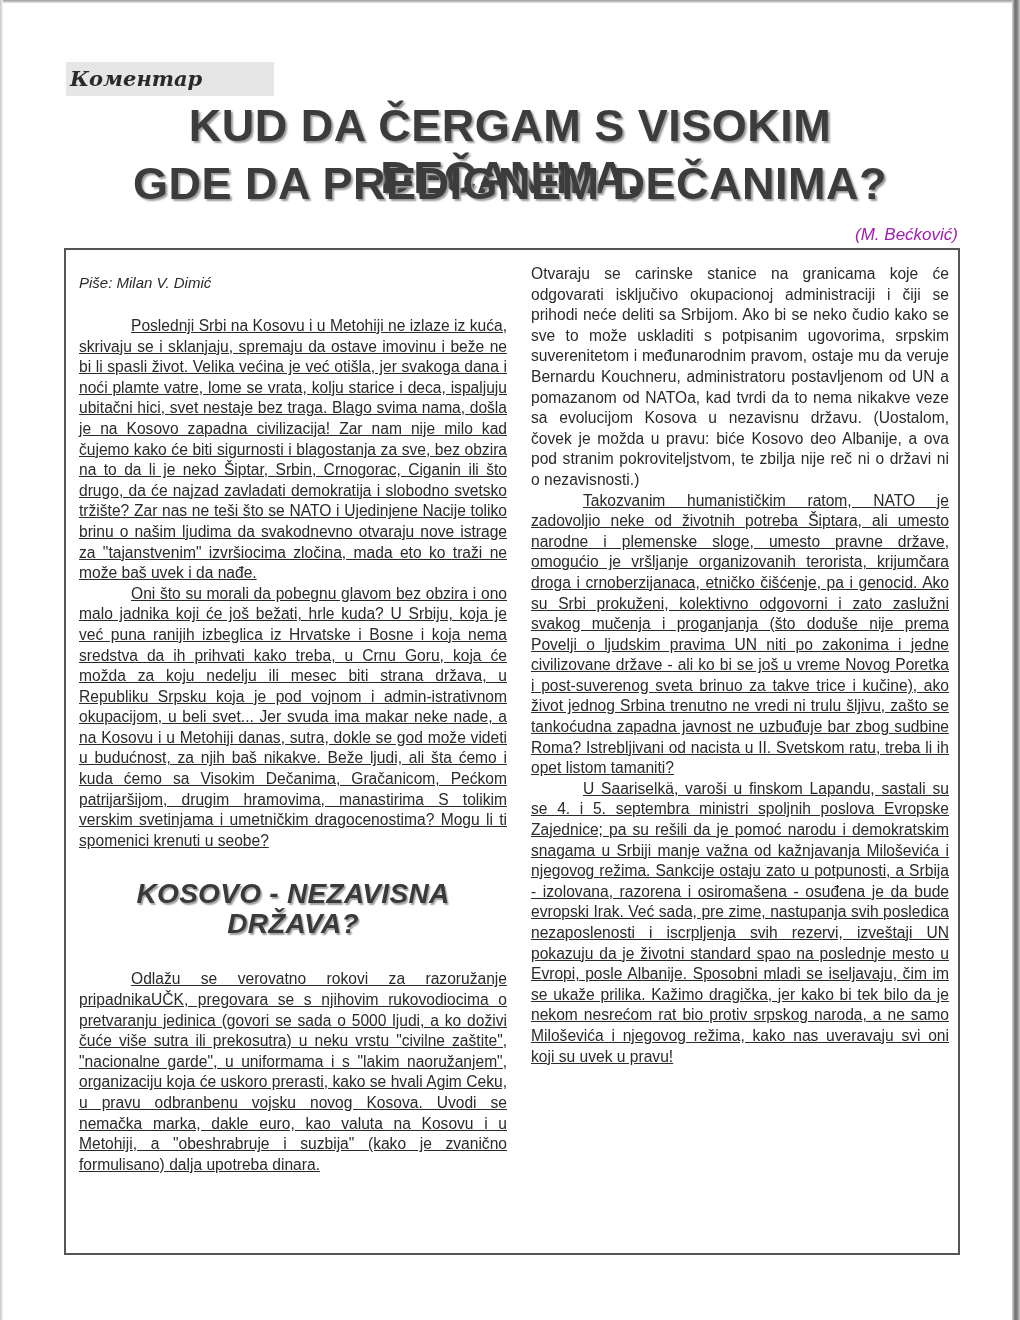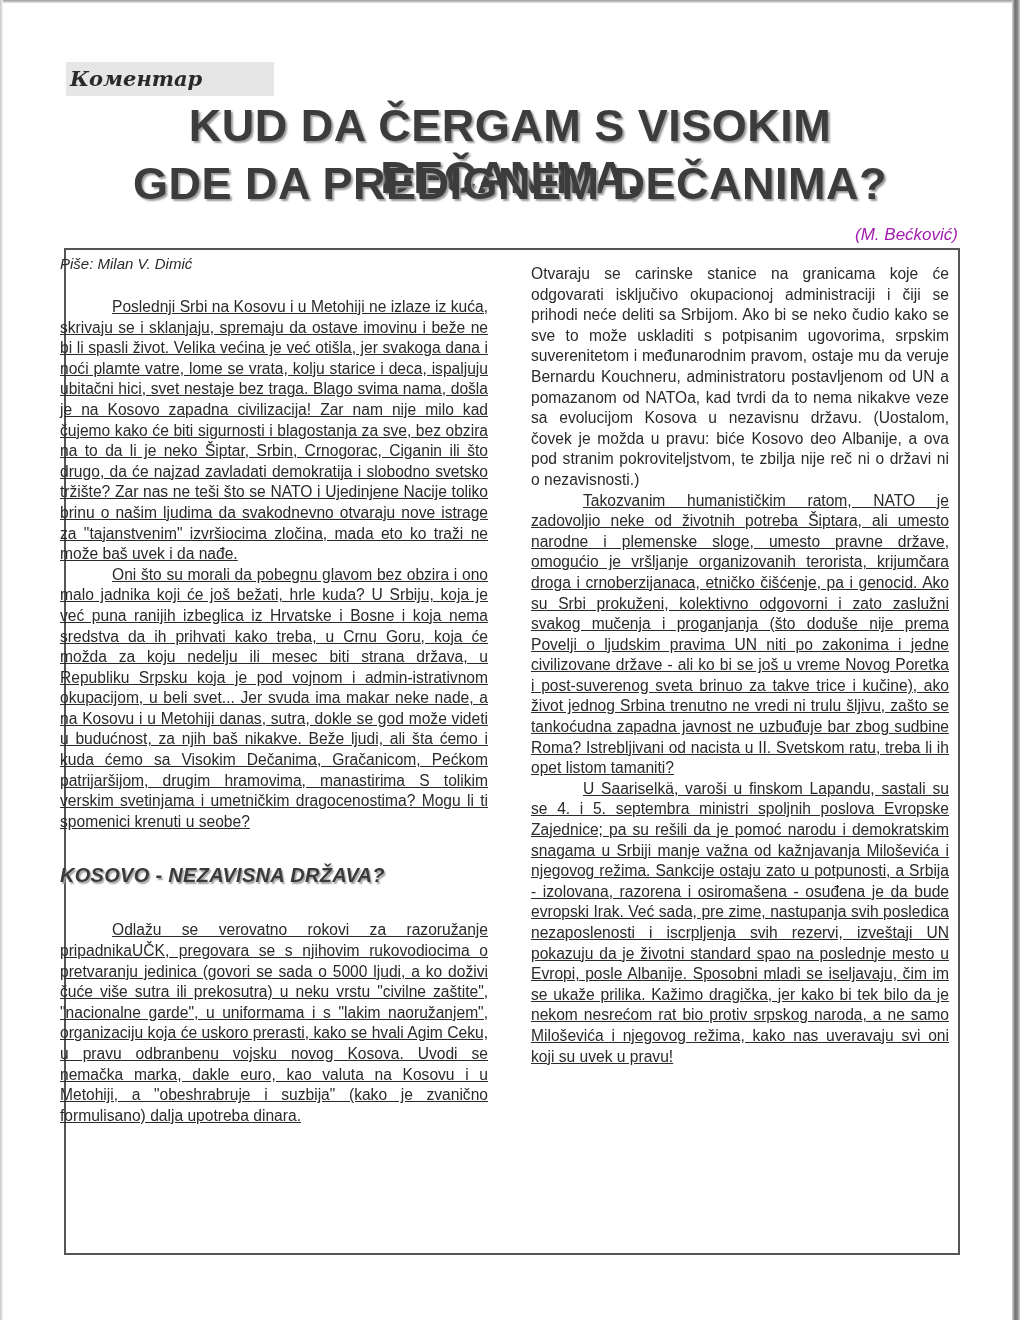--- a/index.html
+++ b/index.html
@@ -53,35 +53,35 @@
     position: absolute; left: 64px; top: 248px;
     width: 896px; height: 1007px;
     border: 2px solid #555555;
     box-sizing: border-box;
   }
   .column {
     position: absolute; top: 254px;
     font-size: 15.6px; line-height: 20.6px;
     text-align: justify;
   }
-  .column.left { left: 60px; width: 428px; }
+  .column.left { left: 79px; width: 428px; margin-top: 19px; }
   .column.right { left: 531px; width: 418px; top: 264px; }
   .column p { margin: 0; }
   .byline {
     font-style: italic; font-size: 15px; line-height: 20px;
     margin: 0 0 23px 0 !important;
   }
   .indent { text-indent: 52px; text-decoration: underline; }
   .subhead {
     font-style: italic; font-weight: bold;
-    font-size: 20px; line-height: 30px;
+    font-size: 28px; line-height: 30px;
     color: #3a3a3a;
     text-shadow: 1.5px 1.5px 1.5px #a0a0a0;
     margin: 28px 0 30px 0 !important;
-    text-align: left;
+    text-align: center;
     letter-spacing: 0.3px;
   }
   .continued {
     text-align: center !important;
     font-size: 13px; margin-top: 22px !important;
     padding-right: 20px;
   }
 </style>
 </head>
 <body>

